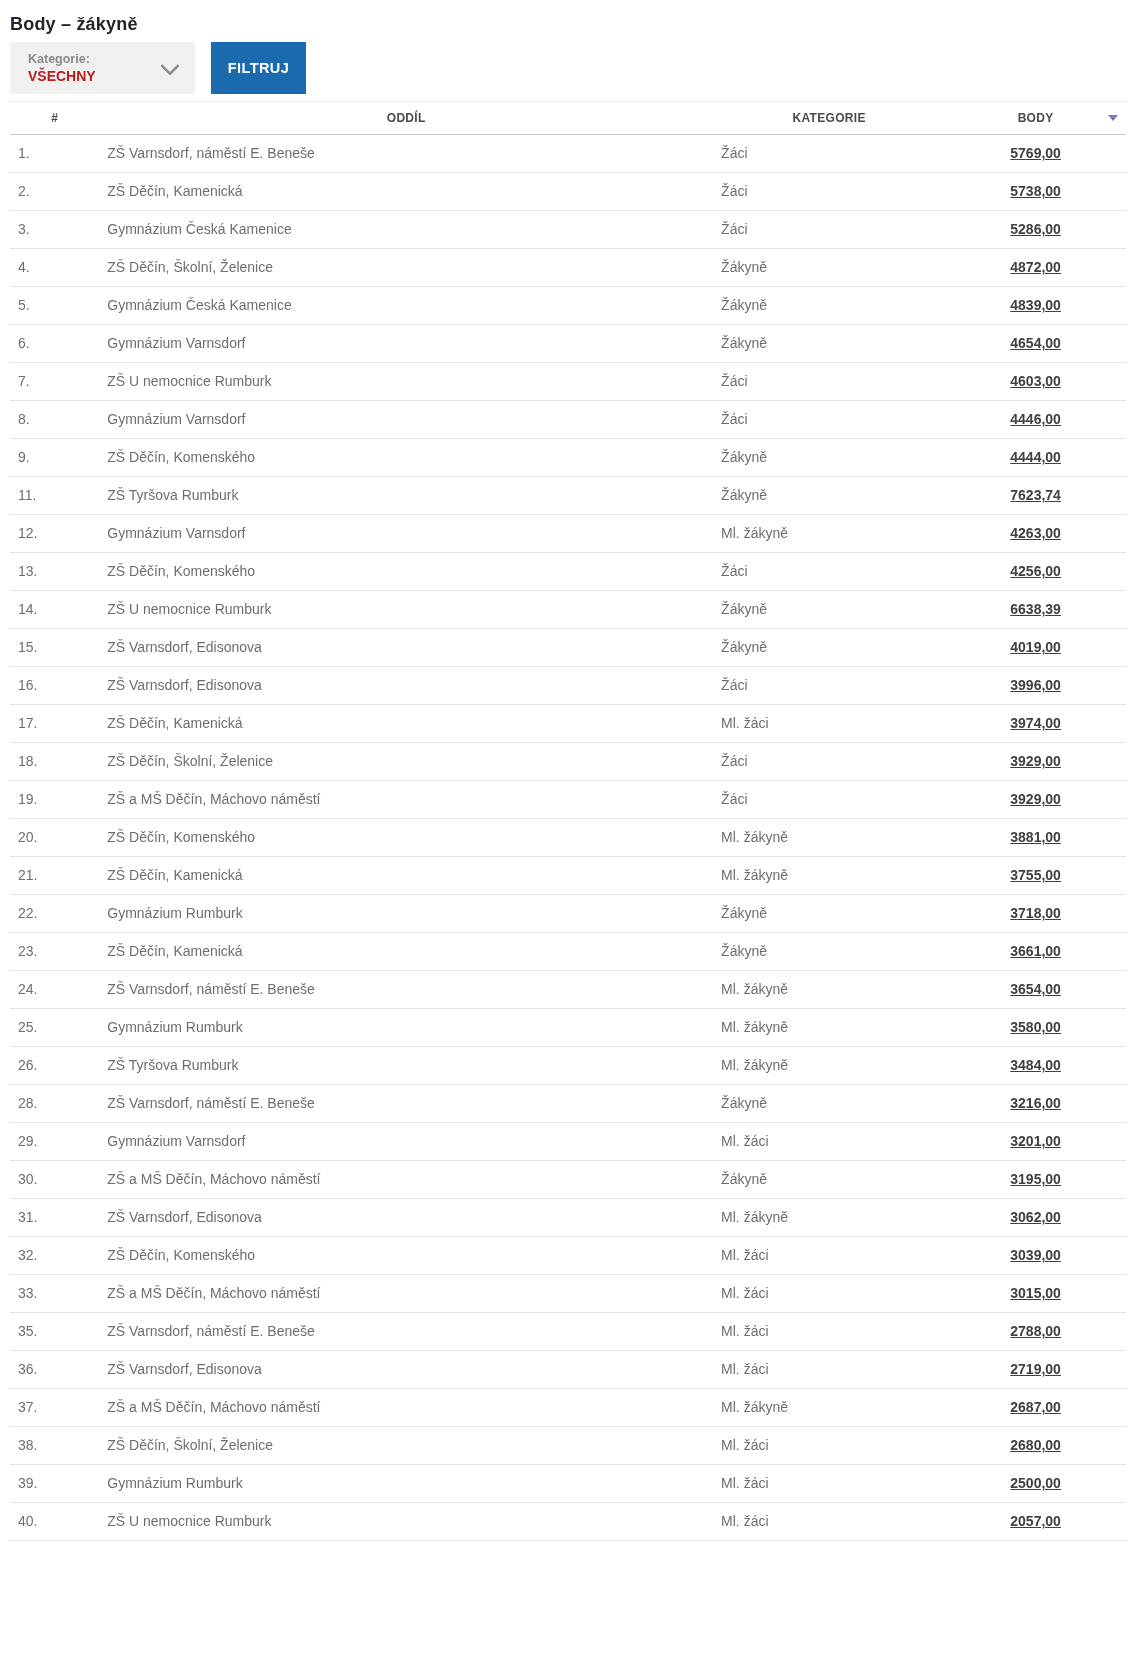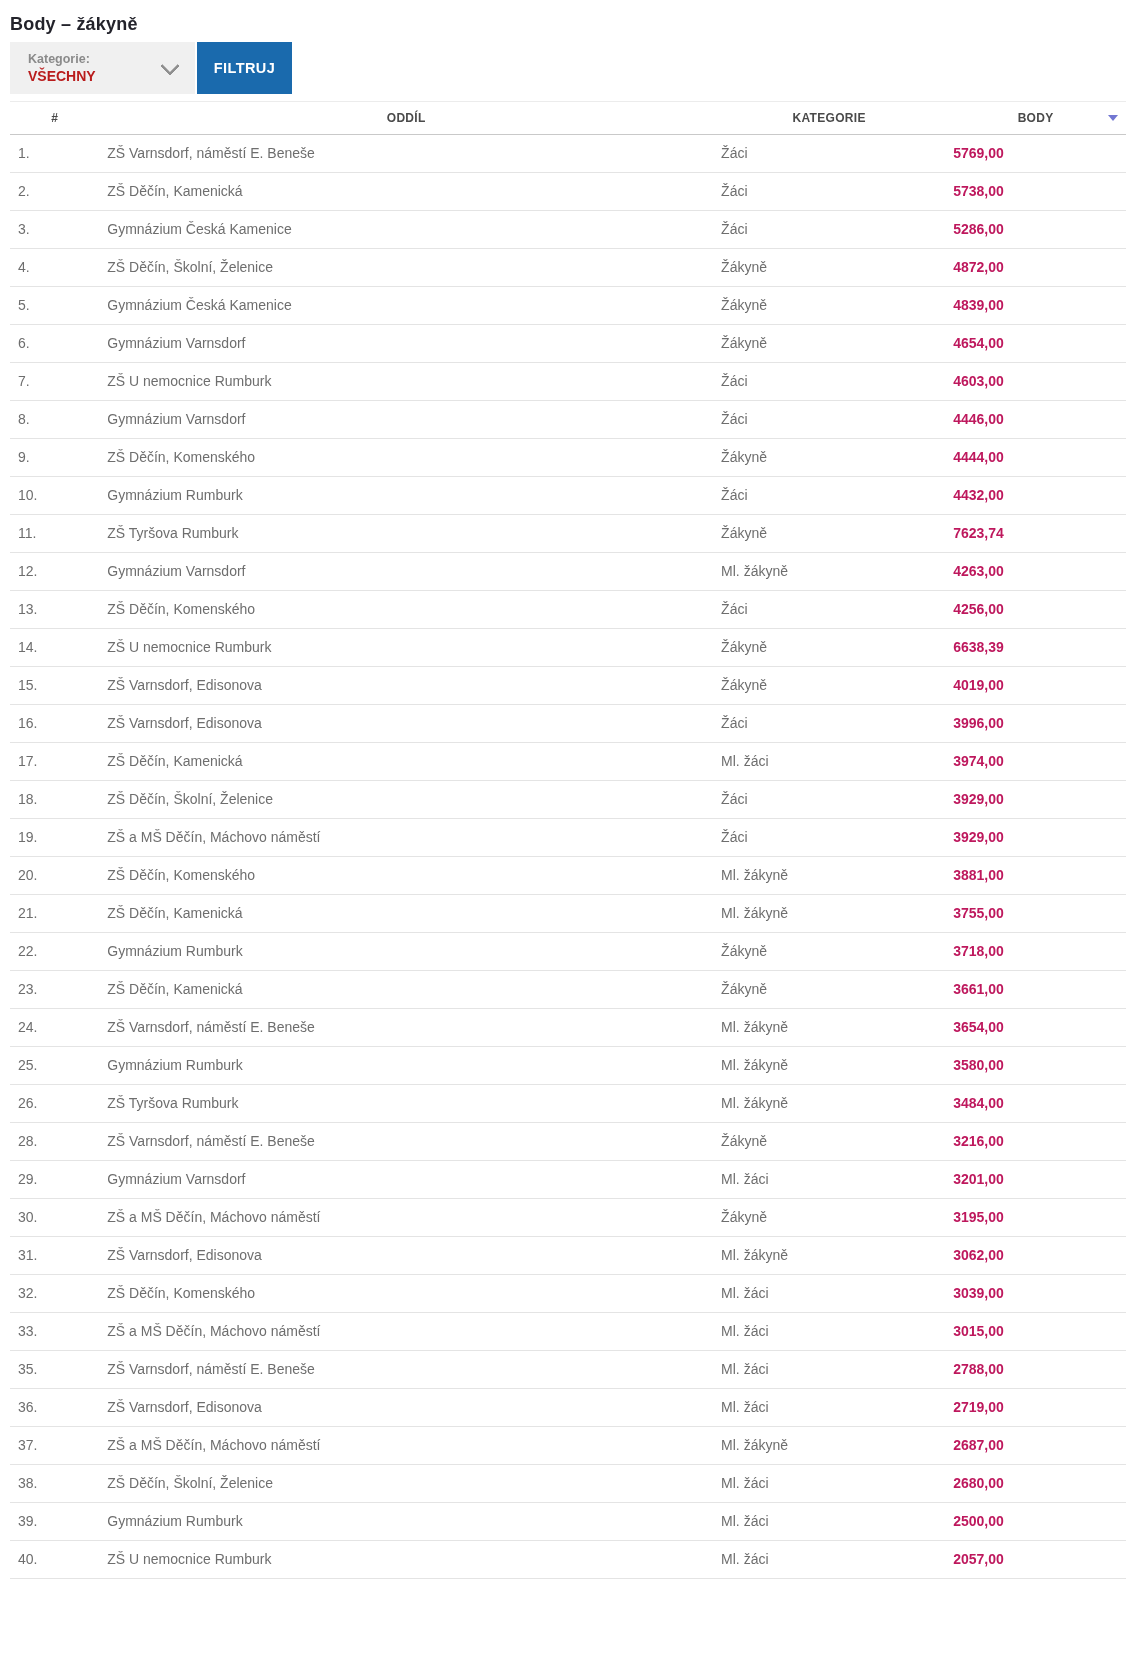--- a/index.html
+++ b/index.html
@@ -53,21 +53,21 @@
     width: 11px;
     height: 11px;
     margin-top: -9px;
     border-right: 3px solid #8f8f8f;
     border-bottom: 3px solid #8f8f8f;
     transform: rotate(45deg);
     border-radius: 1px;
   }
   .filtruj-button {
     width: 95px;
-    margin-left: 2px;
+    margin-left: 16px;
     background: #1a6aad;
     color: #ffffff;
     border: none;
     font-family: inherit;
     font-weight: bold;
     font-size: 14.5px;
     letter-spacing: 0.4px;
     cursor: pointer;
   }
   table.points-table {
@@ -90,23 +90,24 @@
   .points-table tbody td {
     font-size: 14px;
     color: #6e6e6e;
     padding: 10px 8px;
     line-height: 17px;
     border-bottom: 1px solid #e4e4e4;
     overflow: hidden;
     white-space: nowrap;
   }
   .points-table tbody td:last-child {
-    text-align: left;
-    font-weight: bold;
-    color: #be185d;
+    text-align: center;
+    font-weight: bold;
+    color: #404040;
+    text-decoration: underline;
   }
   .sort-arrow {
     position: absolute;
     right: 8px;
     top: 50%;
     margin-top: -3px;
     width: 0;
     height: 0;
     border-left: 5px solid transparent;
     border-right: 5px solid transparent;
@@ -200,26 +201,20 @@
           <td>Žáci</td>
           <td>4446,00</td>
         </tr>
         <tr>
           <td>9.</td>
           <td>ZŠ Děčín, Komenského</td>
           <td>Žákyně</td>
           <td>4444,00</td>
         </tr>
         <tr>
-          <td>10.</td>
-          <td>Gymnázium Rumburk</td>
-          <td>Žáci</td>
-          <td>4432,00</td>
-        </tr>
-        <tr>
           <td>11.</td>
           <td>ZŠ Tyršova Rumburk</td>
           <td>Žákyně</td>
           <td>7623,74</td>
         </tr>
         <tr>
           <td>12.</td>
           <td>Gymnázium Varnsdorf</td>
           <td>Ml. žákyně</td>
           <td>4263,00</td>

